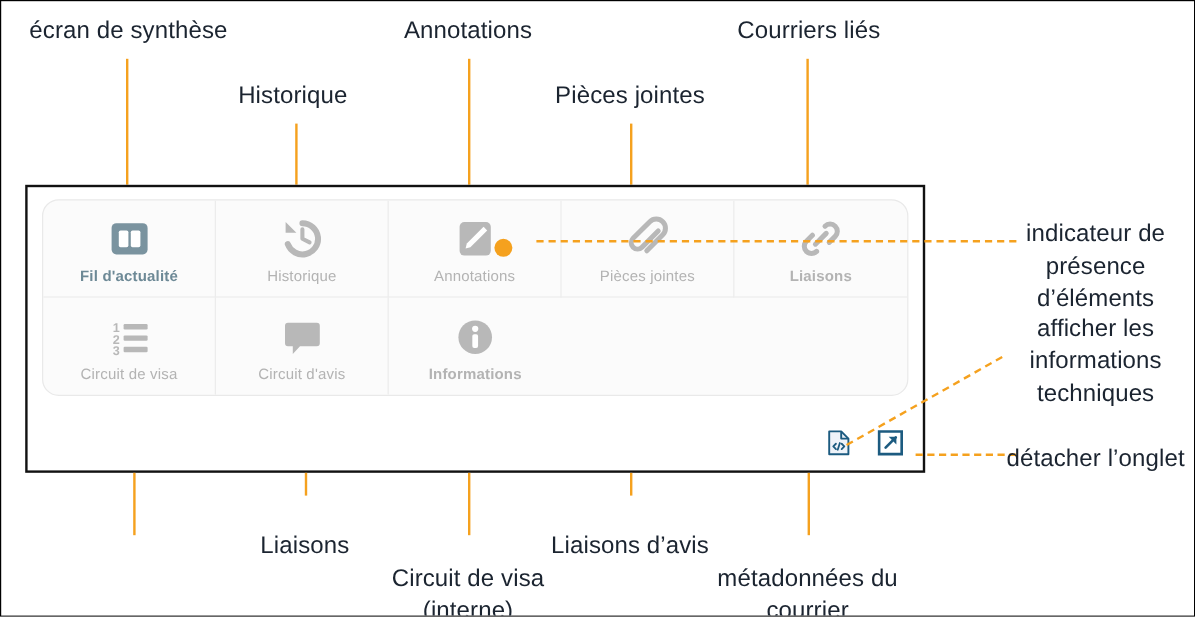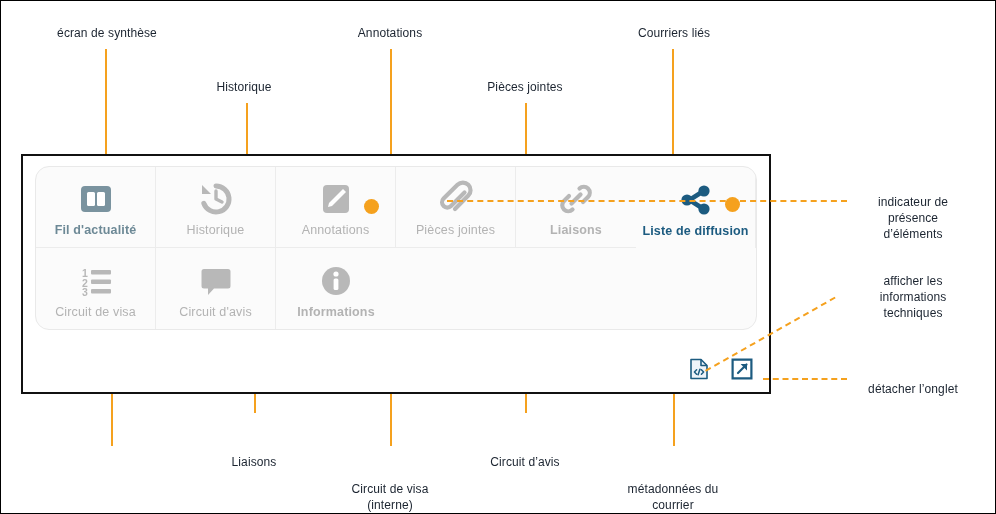--- a/index.html
+++ b/index.html
@@ -18,26 +18,25 @@
     background: #ffffff;
     overflow: hidden;
     box-sizing: border-box;
     border: 1px solid #000000;
   }
 
   
   .callout {
     position: absolute;
     color: #1b2430;
-    font-size: 12px;
+    font-size: 20px;
     line-height: 1.35;
     text-align: center;
     white-space: pre-line;
     letter-spacing: 0.1px;
-    margin-top: 12px;
   }
 
   
   .vline {
     position: absolute;
     width: 2px;
     background: #f5a11e;
   }
   .dashline {
     position: absolute;
@@ -69,21 +68,21 @@
     width: 722px;
     height: 164px;
     background: #fbfbfb;
     border: 1px solid #e9e9e9;
     border-radius: 14px;
     box-sizing: border-box;
     overflow: hidden;
   }
   .tab-grid {
     display: grid;
-    grid-template-columns: repeat(6, 1fr);
+    grid-template-columns: repeat(5, 1fr);
     grid-template-rows: 1fr 1fr;
     width: 100%;
     height: 100%;
   }
   .tab-cell {
     position: relative;
     display: flex;
     flex-direction: column;
     align-items: center;
     justify-content: center;
@@ -205,35 +204,20 @@
                 <path d="M23.5 9.5 a6 6 0 0 1 8.5 8.5 L27 23"></path>
                 <path d="M16.5 30.5 a6 6 0 0 1 -8.5 -8.5 L13 17"></path>
                 <path d="M15.5 24.5 L24.5 15.5"></path>
               </g>
             </svg>
           </div>
           <div class="tab-label">Liaisons</div>
         </div>
 
 
-        <div class="tab-cell row-last active-blue">
-          <div class="tab-icon">
-            <svg width="40" height="40" viewBox="0 0 40 40">
-              <g stroke="#1c5b80" stroke-width="4.6" stroke-linecap="round" fill="none">
-                <path d="M13.5 20 L26 12"></path>
-                <path d="M13.5 20 L26 28"></path>
-              </g>
-              <circle cx="11" cy="20" r="5.6" fill="#1c5b80"></circle>
-              <circle cx="28" cy="11" r="5.6" fill="#1c5b80"></circle>
-              <circle cx="28" cy="29" r="5.6" fill="#1c5b80"></circle>
-            </svg>
-          </div>
-          <div class="dot-badge" style="left:89px; top:30px;"></div>
-          <div class="tab-label">Liste de diffusion</div>
-        </div>
 
         <div class="tab-cell row-last">
           <div class="tab-icon">
             <svg width="40" height="40" viewBox="0 0 40 40">
               <text x="6" y="16" font-family="Liberation Sans, sans-serif" font-size="10.5" font-weight="bold" fill="#b8b8b8">1</text>
               <text x="6" y="25.5" font-family="Liberation Sans, sans-serif" font-size="10.5" font-weight="bold" fill="#b8b8b8">2</text>
               <text x="6" y="35" font-family="Liberation Sans, sans-serif" font-size="10.5" font-weight="bold" fill="#b8b8b8">3</text>
               <rect x="15" y="9" width="20" height="4.5" rx="1" fill="#b8b8b8"></rect>
               <rect x="15" y="18.5" width="20" height="4.5" rx="1" fill="#b8b8b8"></rect>
               <rect x="15" y="28" width="20" height="4.5" rx="1" fill="#b8b8b8"></rect>
@@ -299,17 +283,17 @@
 
   <div class="vline" style="left:110px; top:393px; height:52px;"></div>
   <div class="vline" style="left:253px; top:393px; height:19px;"></div>
   <div class="vline" style="left:389px; top:393px; height:52px;"></div>
   <div class="vline" style="left:524px; top:393px; height:19px;"></div>
   <div class="vline" style="left:672px; top:393px; height:52px;"></div>
 
   <div class="callout" style="left:153px; top:441px; width:200px;">Liaisons</div>
   <div class="callout" style="left:289px; top:468px; width:200px;">Circuit de visa
 (interne)</div>
-  <div class="callout" style="left:424px; top:441px; width:200px;">Circuit d’avis</div>
+  <div class="callout" style="left:424px; top:441px; width:200px;">Liaisons d’avis</div>
   <div class="callout" style="left:572px; top:468px; width:200px;">métadonnées du
 courrier</div>
 
 </div>
 
 </body></html>

